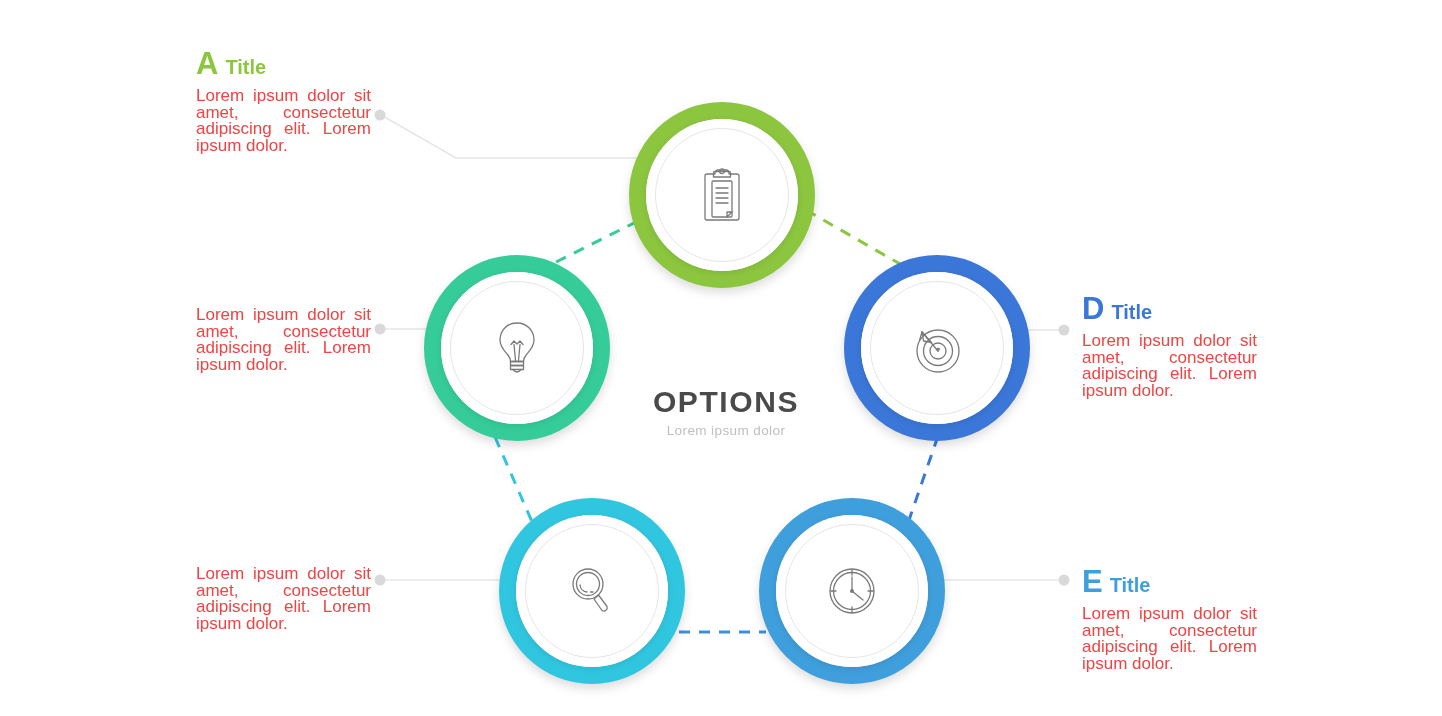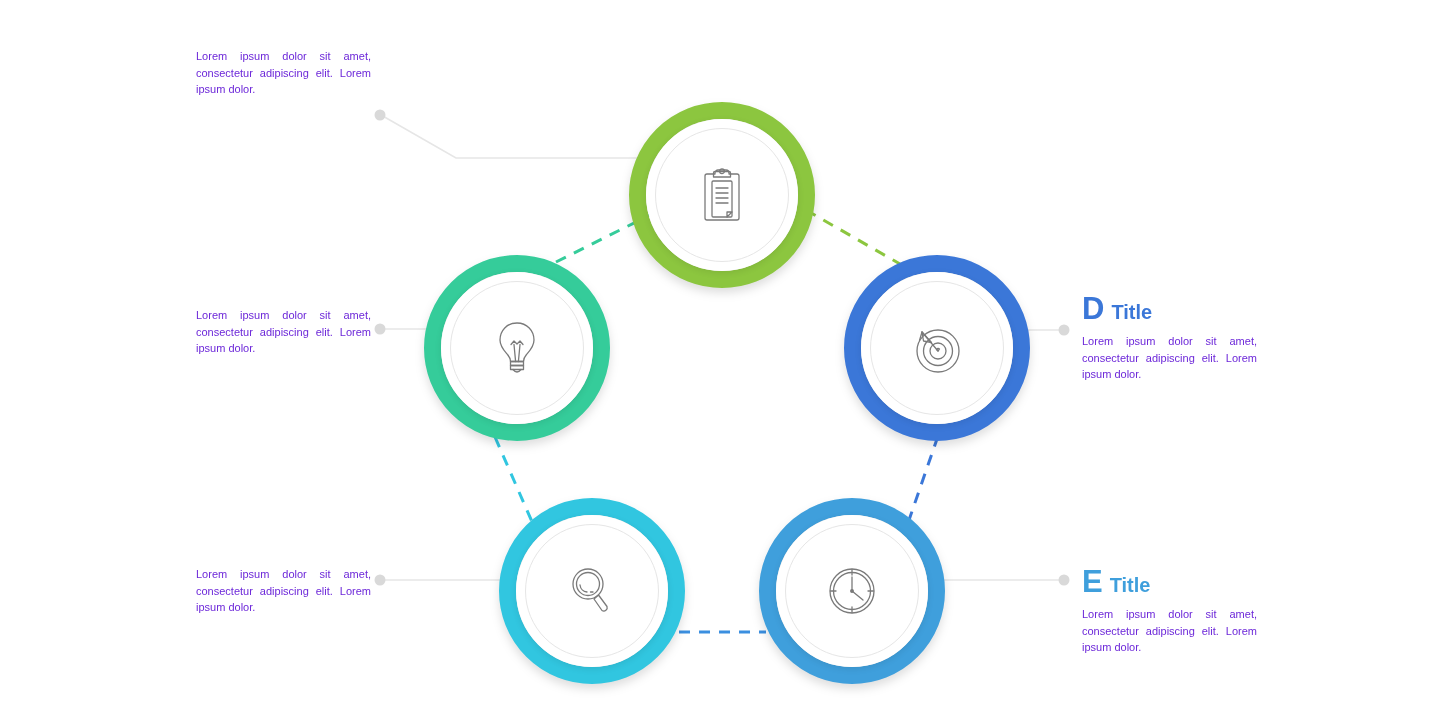--- a/index.html
+++ b/index.html
@@ -129,23 +129,23 @@
     font-family: "Liberation Sans", sans-serif;
   }
   .label-title {
     font-size: 20px;
     font-weight: bold;
     margin-left: 7px;
     vertical-align: baseline;
     font-family: "Liberation Sans", sans-serif;
   }
   .label-desc {
-    font-size: 11px;
+    font-size: 17px;
     line-height: 16.6px;
-    color: #6d28d9;
+    color: #ef4444;
     font-family: "Liberation Sans", sans-serif;
     text-align: justify;
     width: 175px;
   }
   .label-block.right .label-desc { text-align: justify; }
 </style>
 </head>
 <body>
 
 <div id="stage">
@@ -258,22 +258,29 @@
         <line x1="27" y1="43" x2="27" y2="48.5"></line>
         <line x1="5.5" y1="27" x2="11" y2="27"></line>
         <line x1="43" y1="27" x2="48.5" y2="27"></line>
         <line x1="27" y1="27" x2="27" y2="13"></line>
         <line x1="27" y1="27" x2="38" y2="36"></line>
         <circle cx="27" cy="27" r="1.3" fill="#7a7a7a"></circle>
       </svg>
     </div>
   </div>
 
+  <div id="center-block">
+    <div id="center-title">OPTIONS</div>
+    <div id="center-sub">Lorem ipsum dolor</div>
+  </div>
 
   <div class="label-block left" style="left:196px; top:48px;">
+    <div class="label-head">
+      <span class="label-letter" style="color:#8cc63f;">A</span><span class="label-title" style="color:#8cc63f;">Title</span>
+    </div>
     <div class="label-desc">Lorem ipsum dolor sit amet, consectetur  adipiscing  elit. Lorem ipsum dolor.</div>
   </div>
 
   <div class="label-block left" style="left:196px; top:307px;">
     <div class="label-desc">Lorem ipsum dolor sit amet, consectetur  adipiscing  elit. Lorem ipsum dolor.</div>
   </div>
 
   <div class="label-block left" style="left:196px; top:566px;">
     <div class="label-desc">Lorem ipsum dolor sit amet, consectetur  adipiscing  elit. Lorem ipsum dolor.</div>
   </div>

